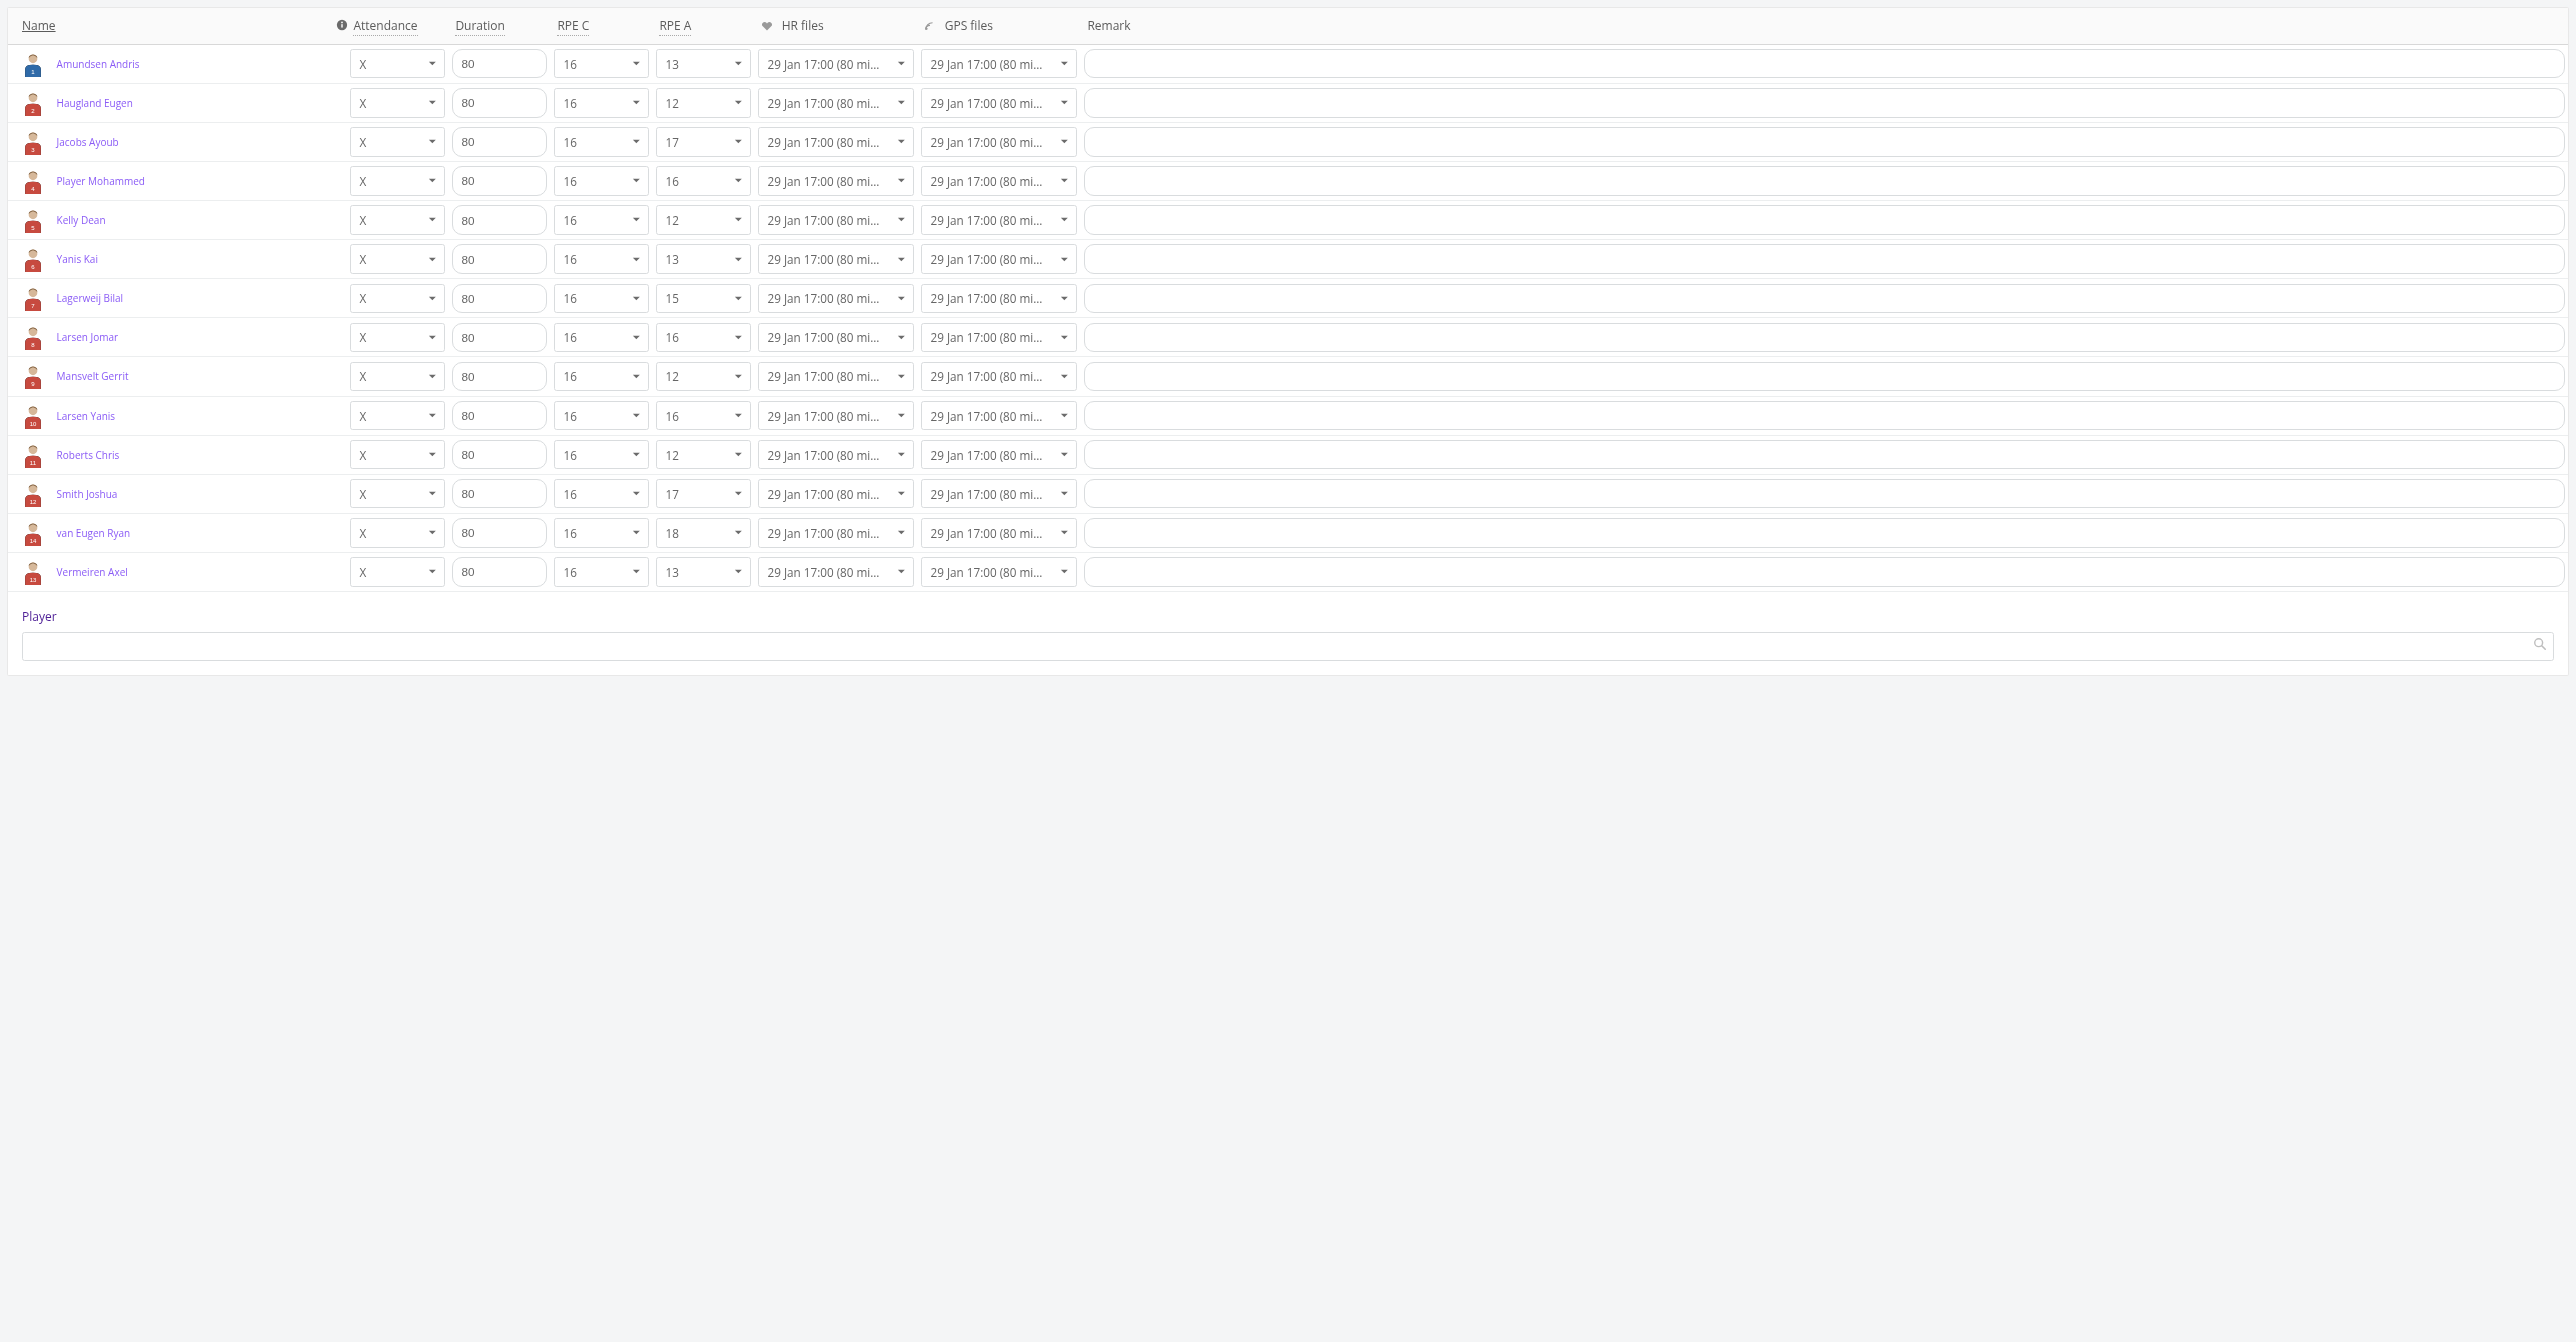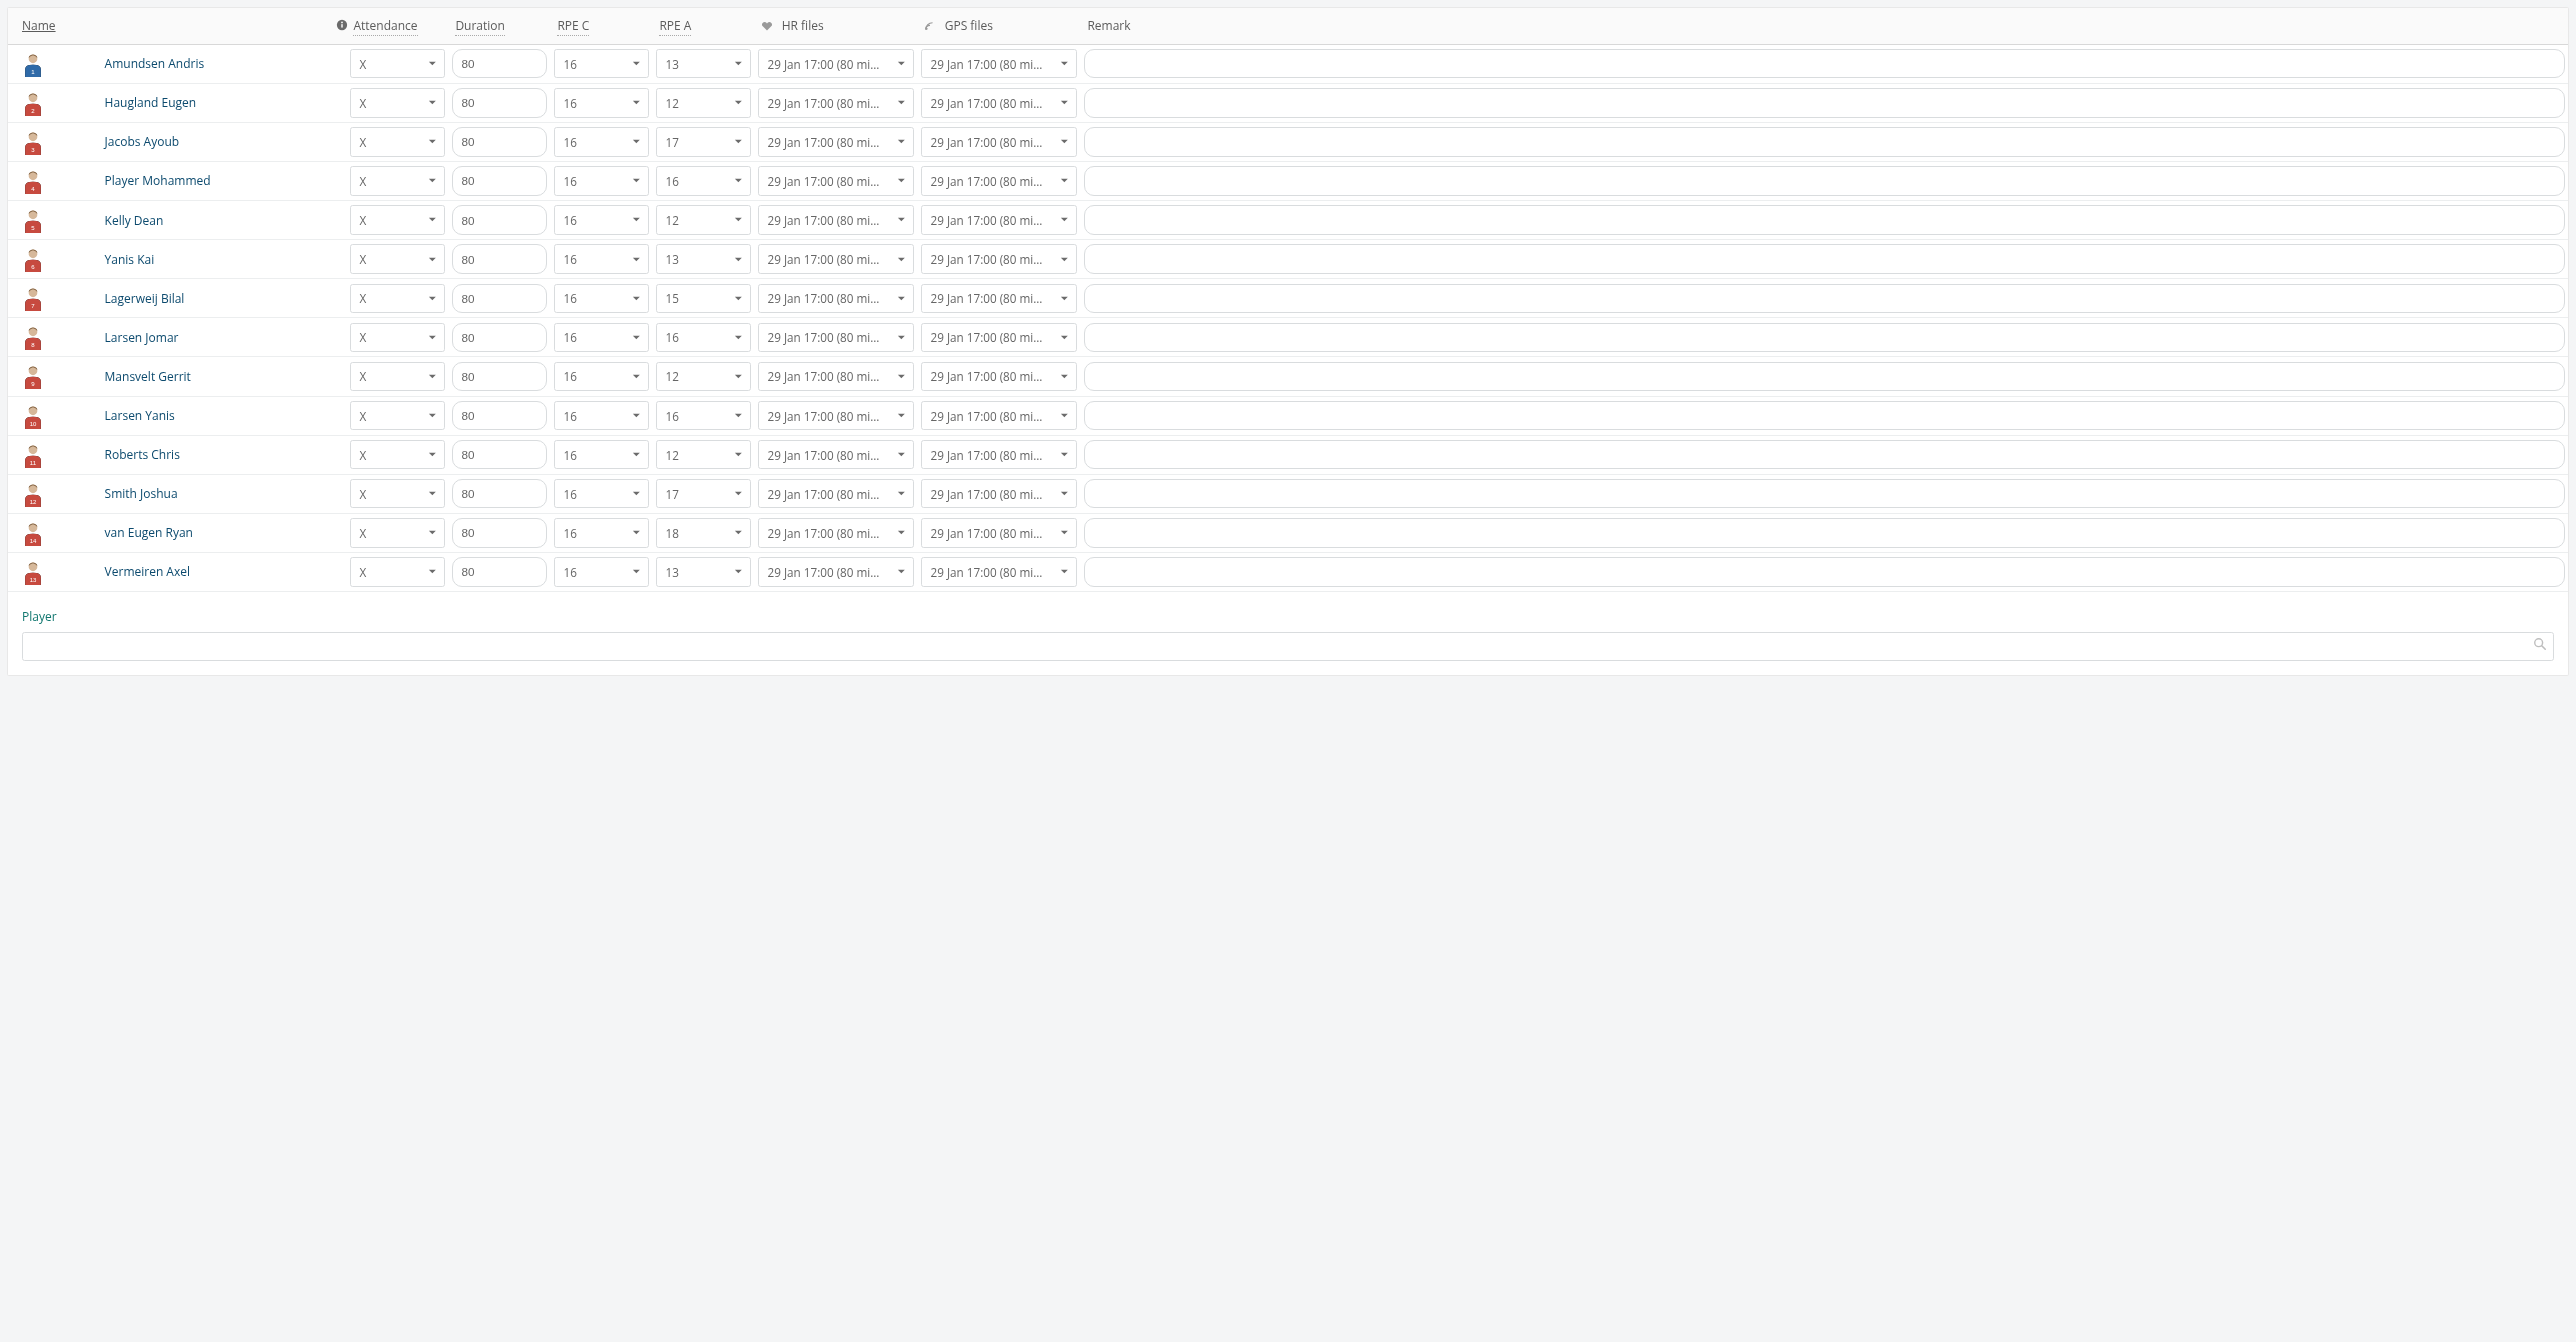--- a/index.html
+++ b/index.html
@@ -58,24 +58,23 @@
     align-items: center;
     gap: 10.4px;
     padding-left: 8.7px;
   }
   .avatar {
     width: 26px;
     height: 26px;
     flex: 0 0 26px;
   }
   .player-link {
-    color: #0c4a6e;
+    color: #8b5cf6;
     text-decoration: none;
-    font-size: 12px;
-    margin-left: 48px;
+    font-size: 10px;
   }
   .ctrl {
     display: flex;
     align-items: center;
     width: 100%;
     height: 29.5px;
     border: 0.9px solid #d9dcde;
     border-radius: 2.6px;
     background: #fff;
   }
@@ -105,21 +104,21 @@
     height: 29.5px;
     border: 0.9px solid #d9dcde;
     border-radius: 10px;
     padding: 0 8.7px;
     color: #666;
     font-size: 11.7px;
     background: #fff;
   }
   .section-label {
     padding: 15.6px 14px 7px 14px;
-    color: #0f766e;
+    color: #4c1d95;
     font-size: 12px;
   }
   .player-search-row {
     padding: 0 14px 14px 14px;
   }
   .search-box {
     position: relative;
     width: 100%;
   }
   .search-box input {

